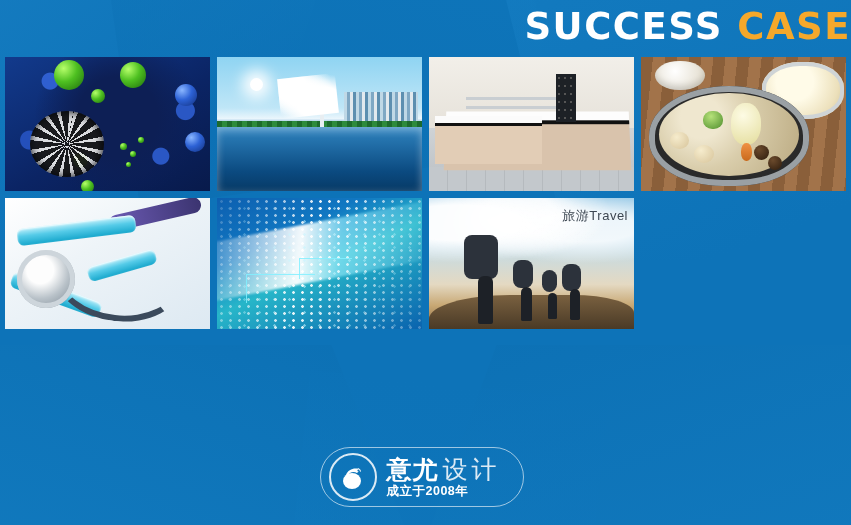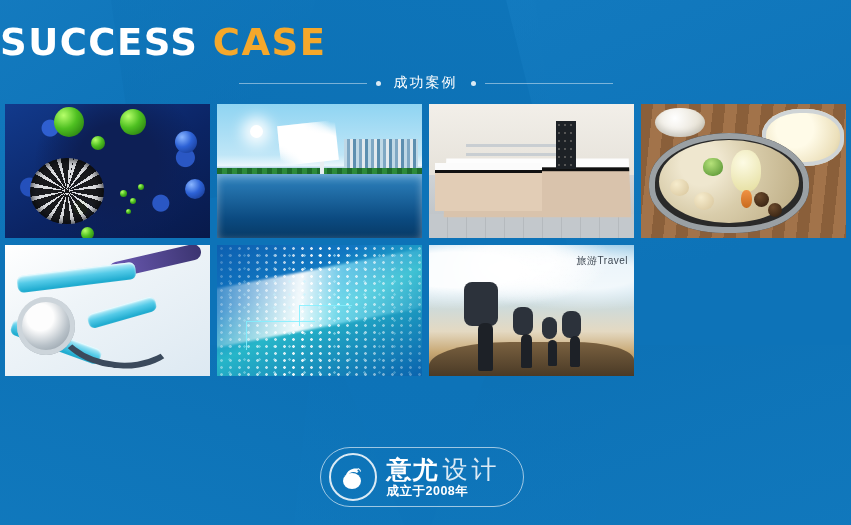--- a/index.html
+++ b/index.html
@@ -29,21 +29,21 @@
          background: linear-gradient(20deg,#1580c4 0%,#0c6fb2 100%);
          transform: skewX(22deg); opacity:.5; }
   .sh5 { right:-60px; bottom:-70px; width:460px; height:250px;
          background: linear-gradient(340deg,#1781c5 0%,#0c6fb2 100%);
          transform: skewX(-20deg); opacity:.45; }
   .sh6 { left:300px; bottom:-40px; width:300px; height:180px;
          background: linear-gradient(0deg,#1078bd 0%,#0d73b8 100%);
          transform: rotate(6deg); opacity:.4; }
 
   
-  .header { position:relative; z-index:3; padding-top:24px; text-align:left; }
+  .header { position:relative; z-index:3; padding-top:8px; text-align:right; }
   .title { font-size:37px; font-weight:bold; letter-spacing:1.5px;
            line-height:1; font-family:"DejaVu Sans","Liberation Sans",sans-serif; }
   .title .w { color:#ffffff; }
   .title .o { color:#f5a82b; }
   .sub-row { display:flex; align-items:center; justify-content:center;
              margin-top:13px; }
   .rule { height:1px; background:rgba(255,255,255,.45); width:128px; }
   .dot { width:5px; height:5px; border-radius:50%;
          background:rgba(255,255,255,.85); margin:0 9px; flex:none; }
   .sub-cn { color:#ffffff; font-size:14px; letter-spacing:2px;
@@ -198,21 +198,21 @@
   .c-trav .cl { position:absolute; left:0; right:0; top:0; height:56%;
      background:
        radial-gradient(ellipse at 14% 34%, rgba(255,255,255,.95) 0 26%, rgba(255,255,255,0) 58%),
        radial-gradient(ellipse at 44% 20%, rgba(255,255,255,.85) 0 22%, rgba(255,255,255,0) 56%),
        radial-gradient(ellipse at 76% 40%, rgba(255,255,255,.8) 0 24%, rgba(255,255,255,0) 58%); }
   .c-trav .ridge { position:absolute; left:0; right:0; bottom:0; height:26%;
      background:linear-gradient(#7a6140,#4a3a26); border-radius:40% 30% 0 0 / 24px 18px 0 0; }
   .c-trav .fig { position:absolute; bottom:14%; background:#1d2127; border-radius:6px 6px 2px 2px; }
   .c-trav .pack { position:absolute; background:#2c323b; border-radius:8px; }
   .c-trav .label { position:absolute; right:6px; top:9px; color:#3d4752;
-     font-size:10px; letter-spacing:.5px; }
+     font-size:13px; letter-spacing:.5px; }
 
   
   .footer { position:absolute; left:0; right:8px; bottom:18px; z-index:4;
             display:flex; justify-content:center; }
   .badge { display:flex; align-items:center; gap:10px;
            border:1px solid rgba(255,255,255,.6); border-radius:34px;
            padding:5px 22px 5px 8px; }
   .logo-circle { width:48px; height:48px; border-radius:50%;
      border:2px solid rgba(255,255,255,.85); flex:none;
      display:flex; align-items:center; justify-content:center; }
@@ -234,27 +234,20 @@
   <div class="shard sh3"></div>
   <div class="shard sh4"></div>
   <div class="shard sh5"></div>
   <div class="shard sh6"></div>
 
   <div class="header">
     <div class="title">
       <span class="w">SUCCESS</span><span class="w">&nbsp;</span><span class="o">CASE</span>
     </div>
 
-    <div class="sub-row">
-      <span class="rule"></span>
-      <span class="dot"></span>
-      <span class="sub-cn">成功案例</span>
-      <span class="dot"></span>
-      <span class="rule"></span>
-    </div>
 
   </div>
 
   <div class="grid">
 
     <div class="cell c-nano">
       <span class="sphere" style="left:24%;top:2%;width:30px;height:30px;"></span>
       <span class="sphere" style="left:56%;top:4%;width:26px;height:26px;"></span>
       <span class="sphere" style="left:42%;top:24%;width:14px;height:14px;"></span>
       <span class="sphere" style="left:33%;top:72%;width:15px;height:15px;"></span>

